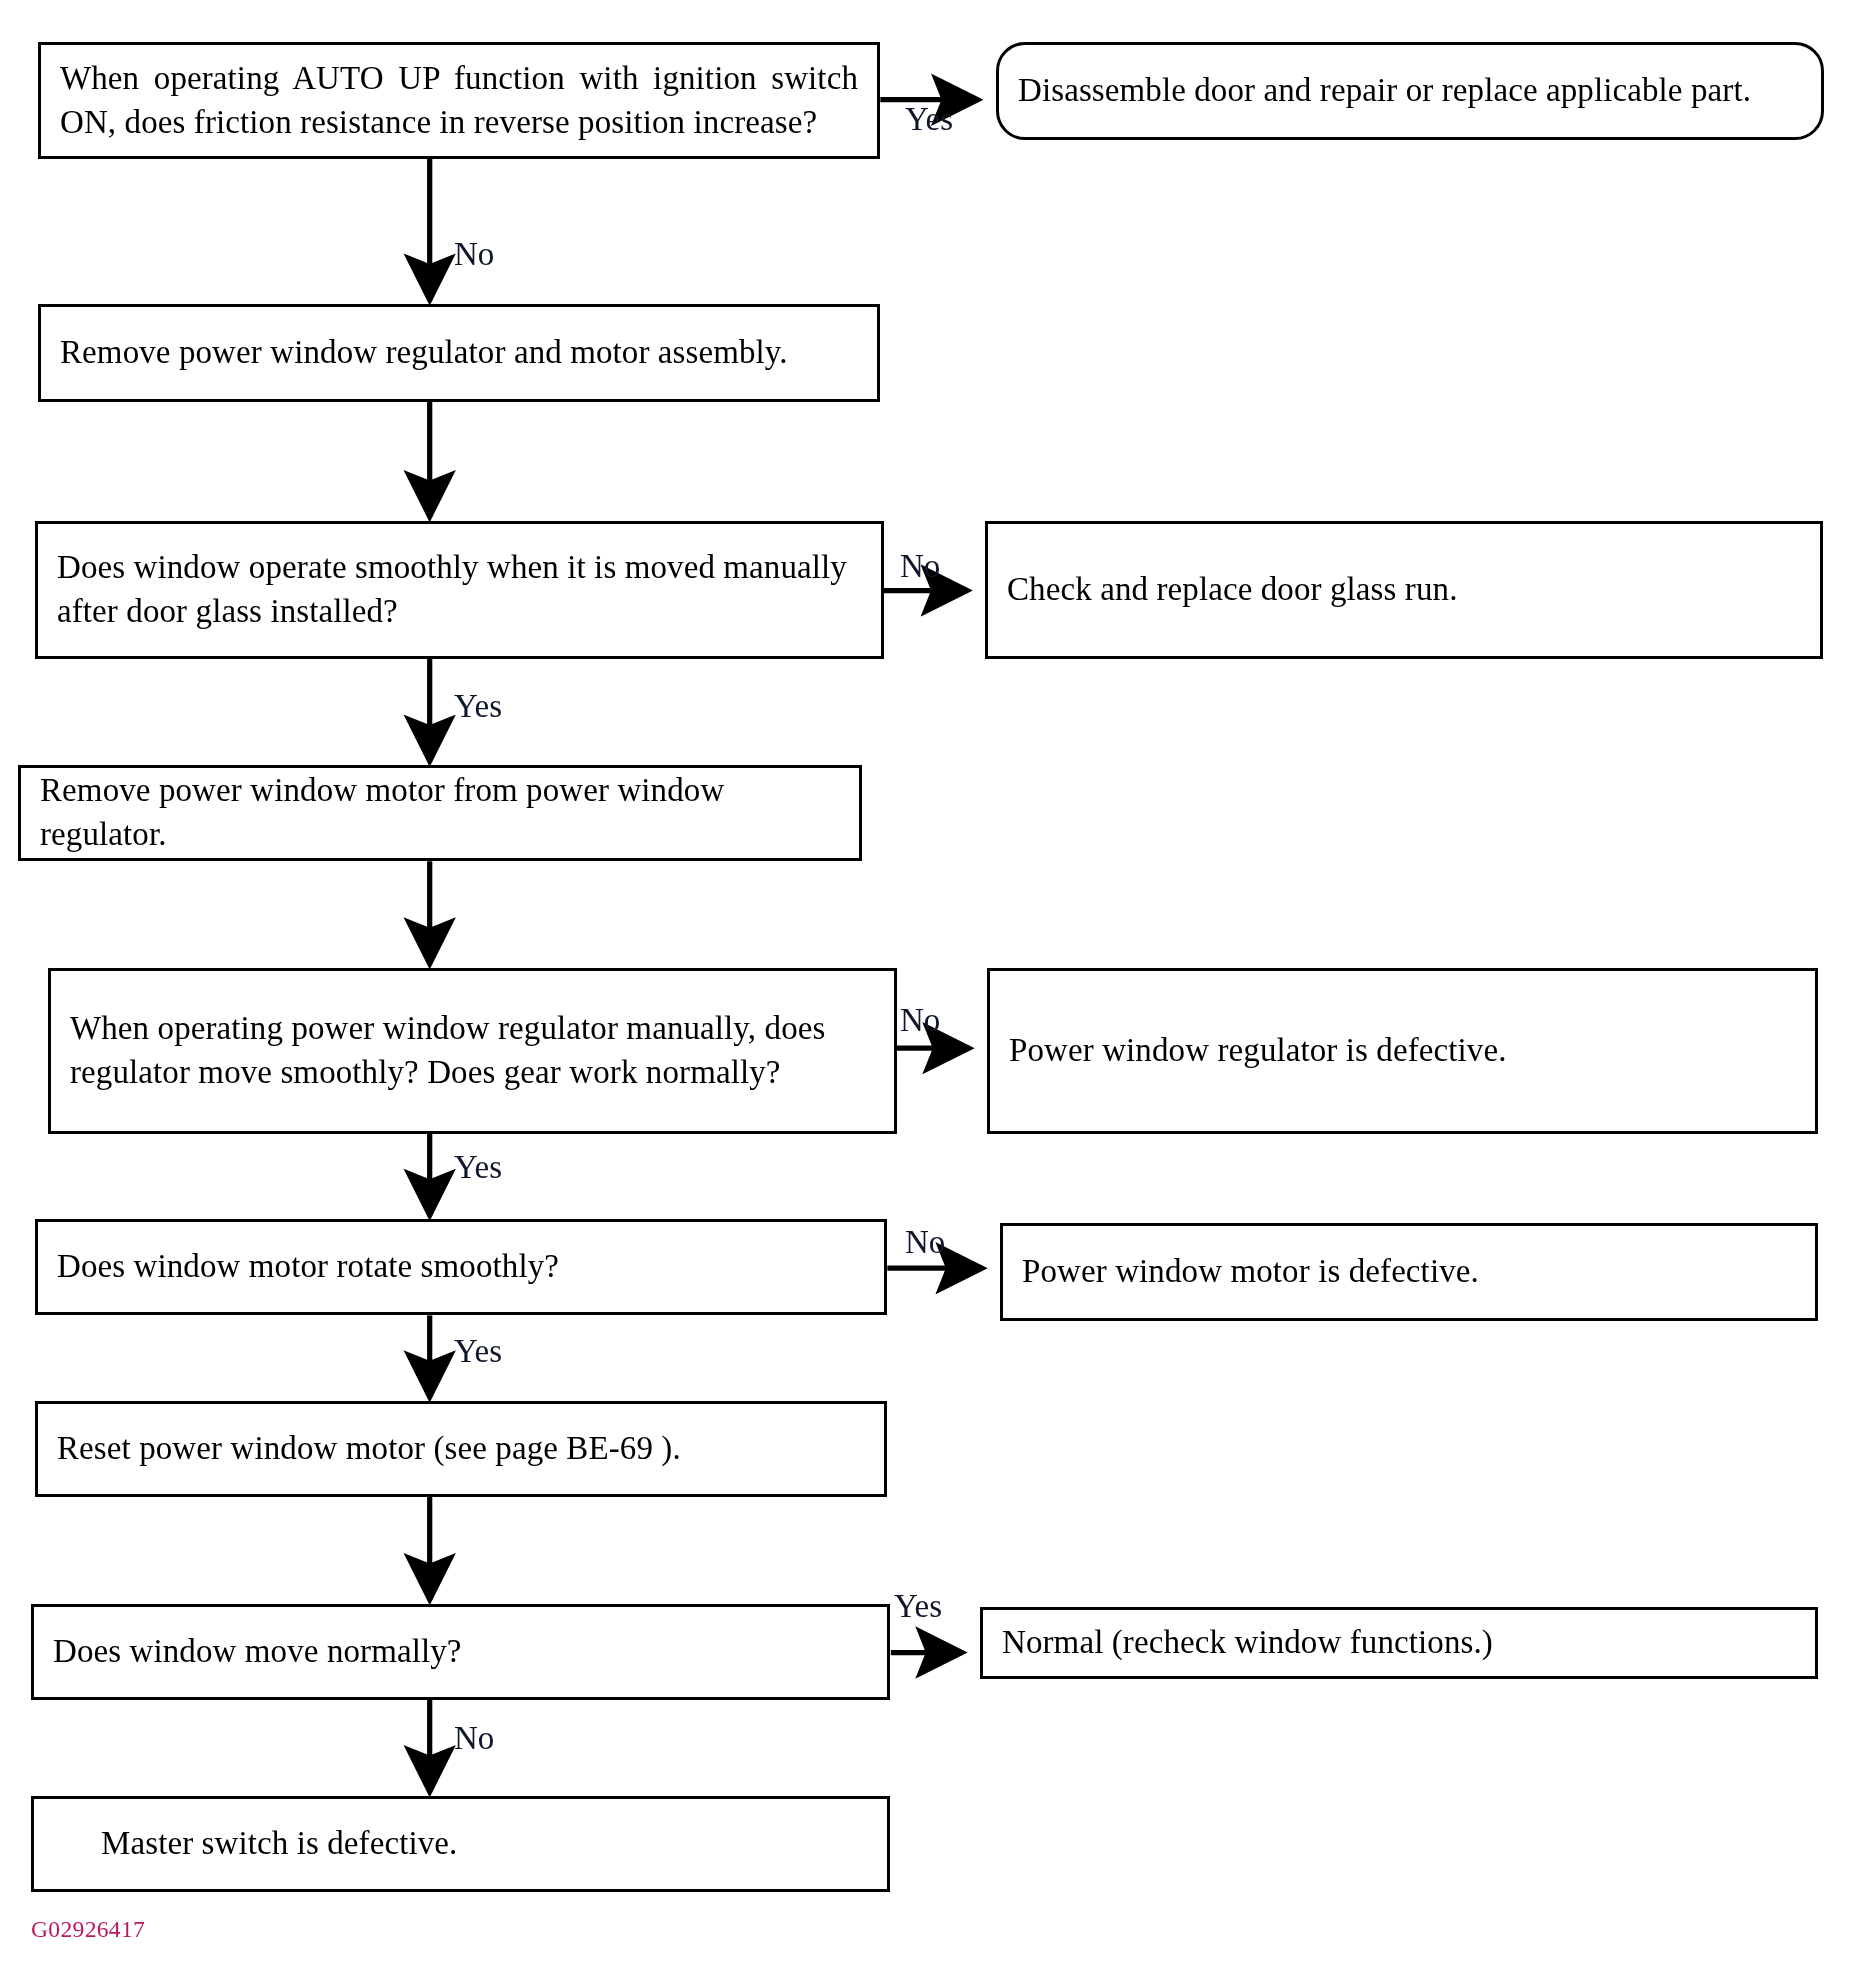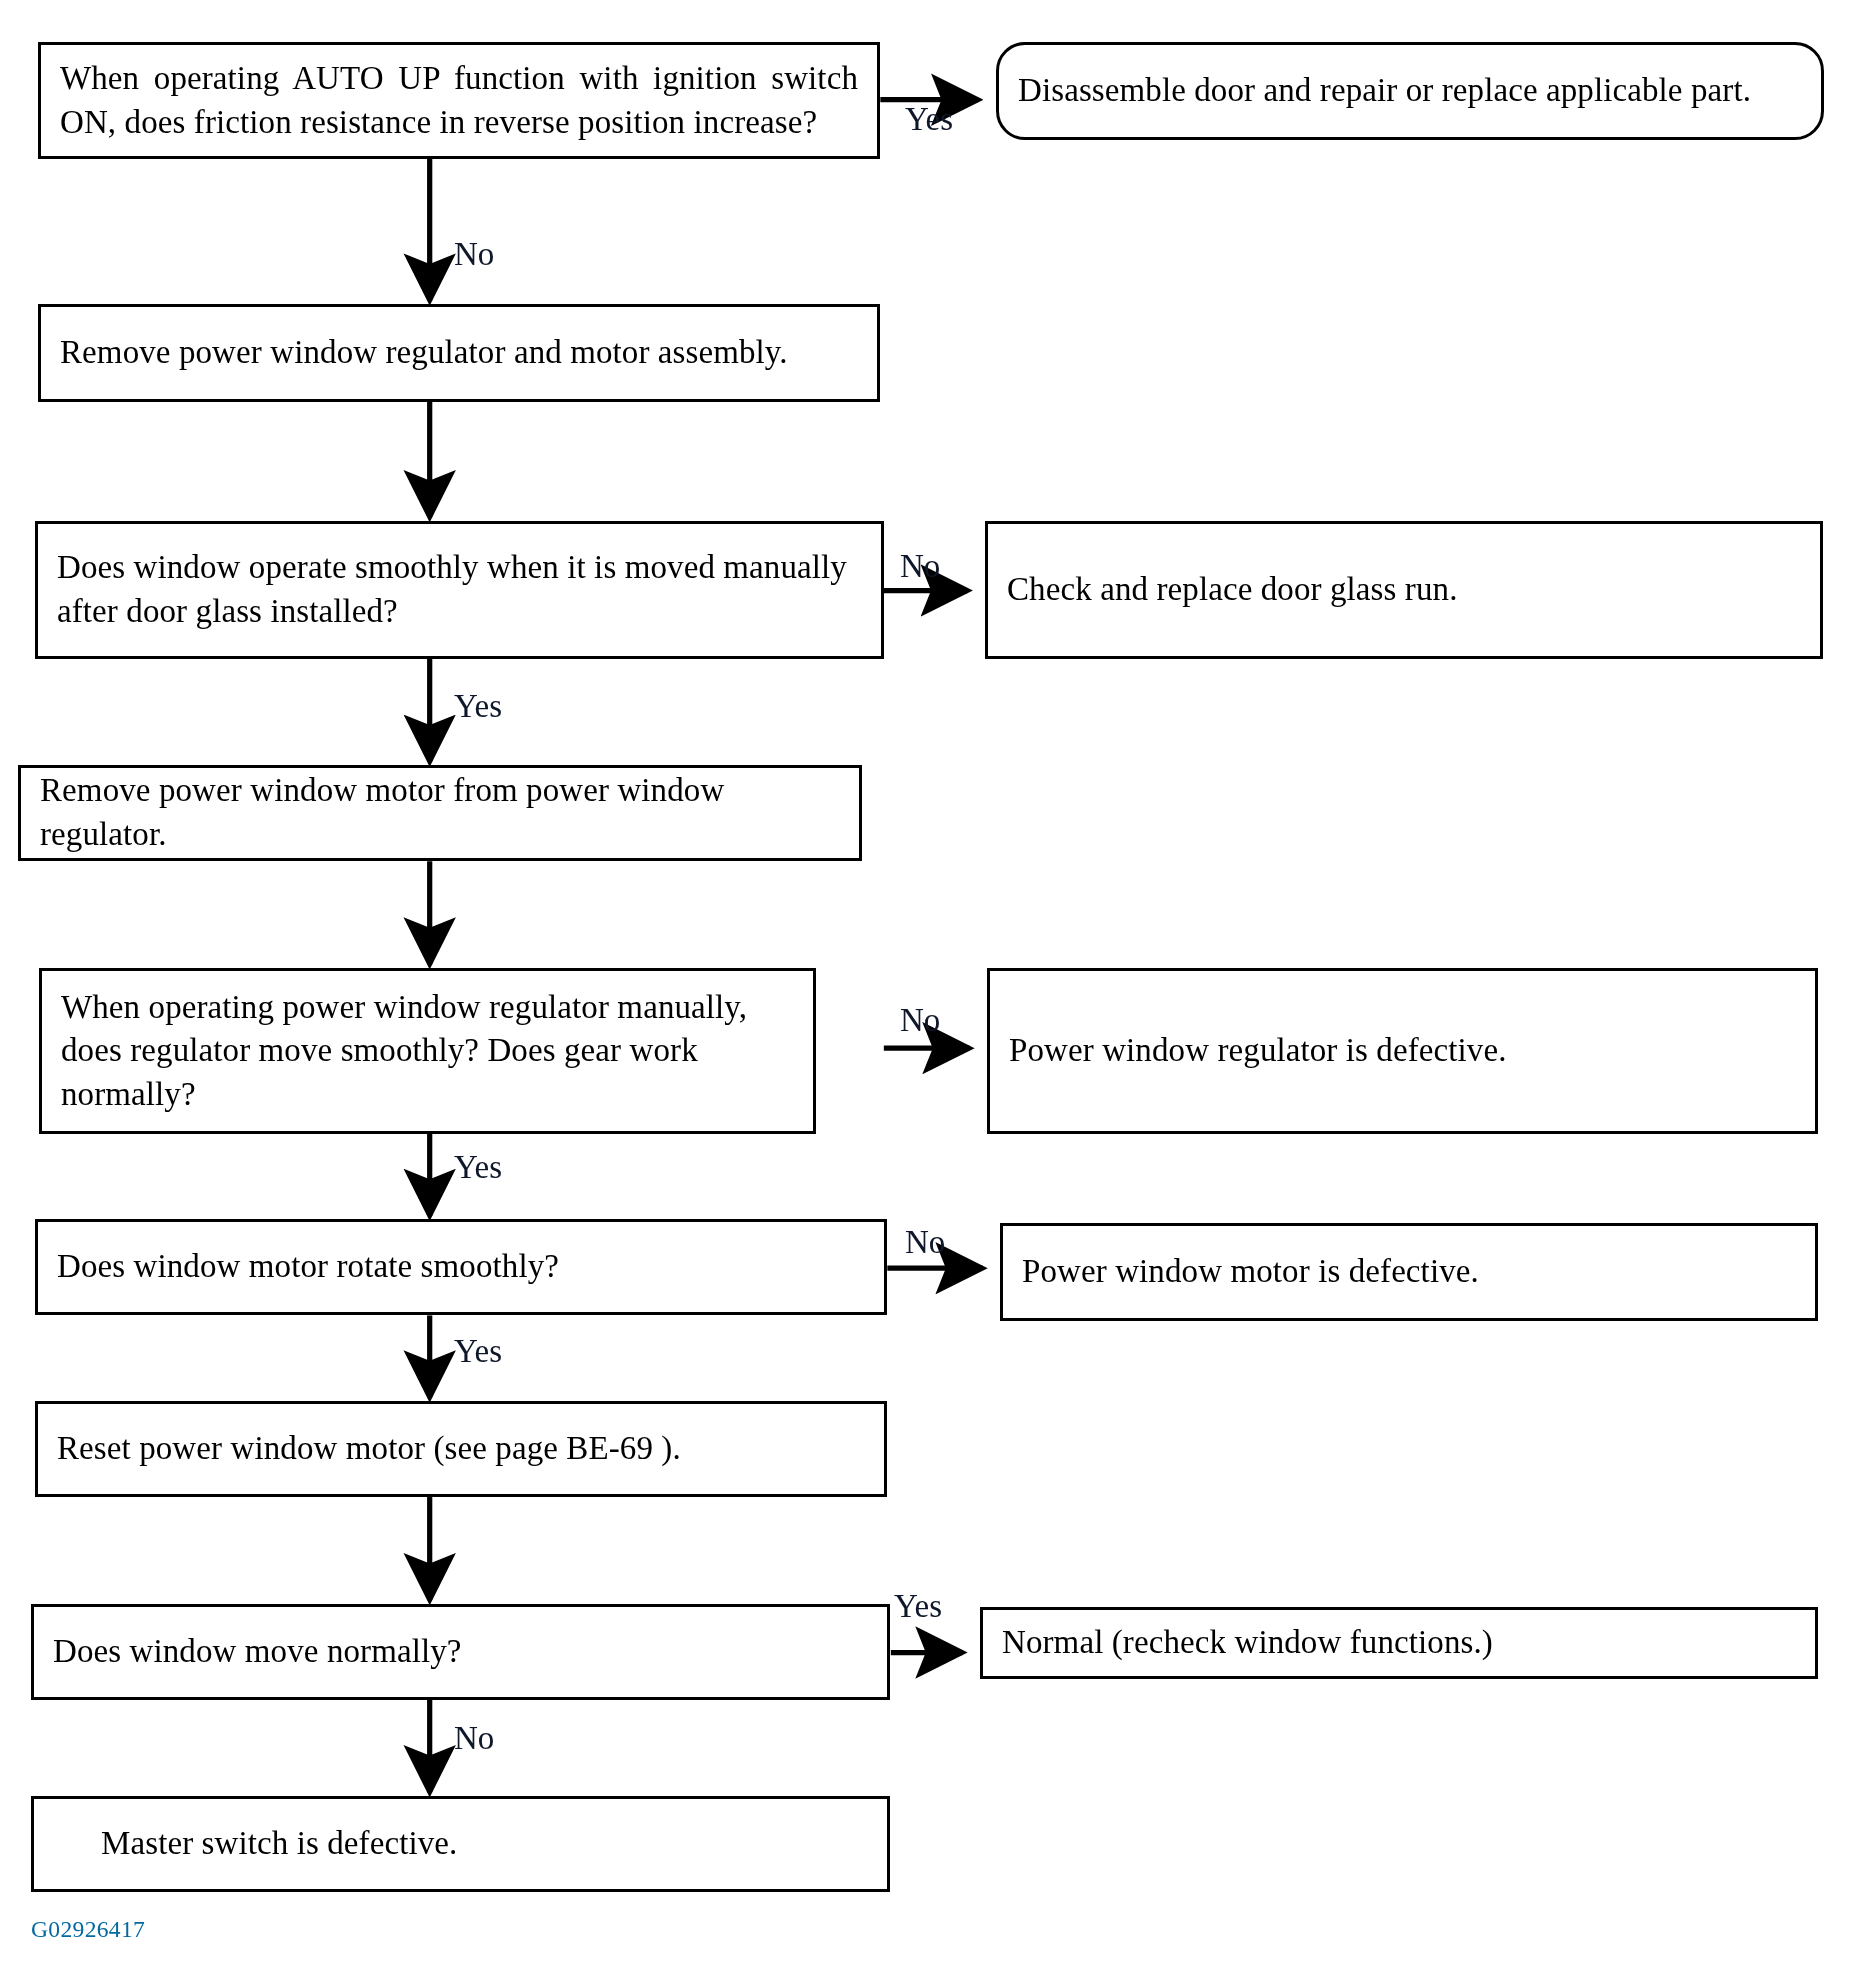--- a/index.html
+++ b/index.html
@@ -45,21 +45,21 @@
     position: absolute;
     font-size: 33px;
     line-height: 1;
     color: #0f172a;
     white-space: nowrap;
   }
   .caption {
     position: absolute;
     font-size: 23.6px;
     line-height: 1;
-    color: #0369a1;
+    color: #be185d;
     letter-spacing: 0.3px;
   }
 </style>
 </head>
 <body>
 
 <div id="page">
 
   <svg id="connectors" viewBox="0 0 2124 2276" xmlns="http://www.w3.org/2000/svg">
     <defs>
@@ -99,21 +99,21 @@
     <span class="node-text">Does window operate smoothly when it is moved manually after door glass installed?</span>
   </div>
   <div class="node" style="left:985px; top:521px; width:838px; height:138px;">
     <span class="node-text">Check and replace door glass run.</span>
   </div>
 
   <div class="node" style="left:18px; top:765px; width:844px; height:96px;">
     <span class="node-text">Remove power window motor from power window regulator.</span>
   </div>
 
-  <div class="node" style="left:39px; top:968px; width:777px; height:166px;justify-content:center;">
+  <div class="node" style="left:48px; top:968px; width:849px; height:166px;justify-content:center;">
     <span class="node-text">When operating power window regulator manually, does regulator move smoothly? Does gear work normally?</span>
   </div>
   <div class="node" style="left:987px; top:968px; width:831px; height:166px;">
     <span class="node-text">Power window regulator is defective.</span>
   </div>
 
   <div class="node" style="left:35px; top:1219px; width:852px; height:96px;">
     <span class="node-text">Does window motor rotate smoothly?</span>
   </div>
   <div class="node" style="left:1000px; top:1223px; width:818px; height:98px;">

